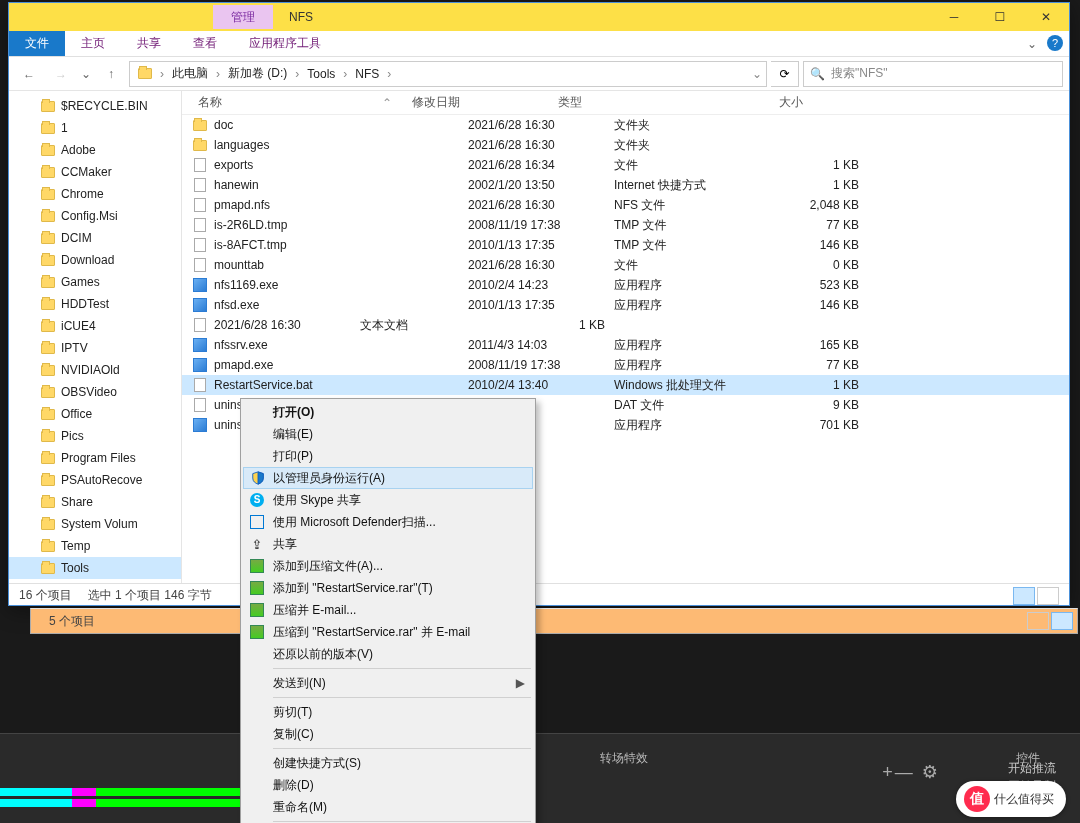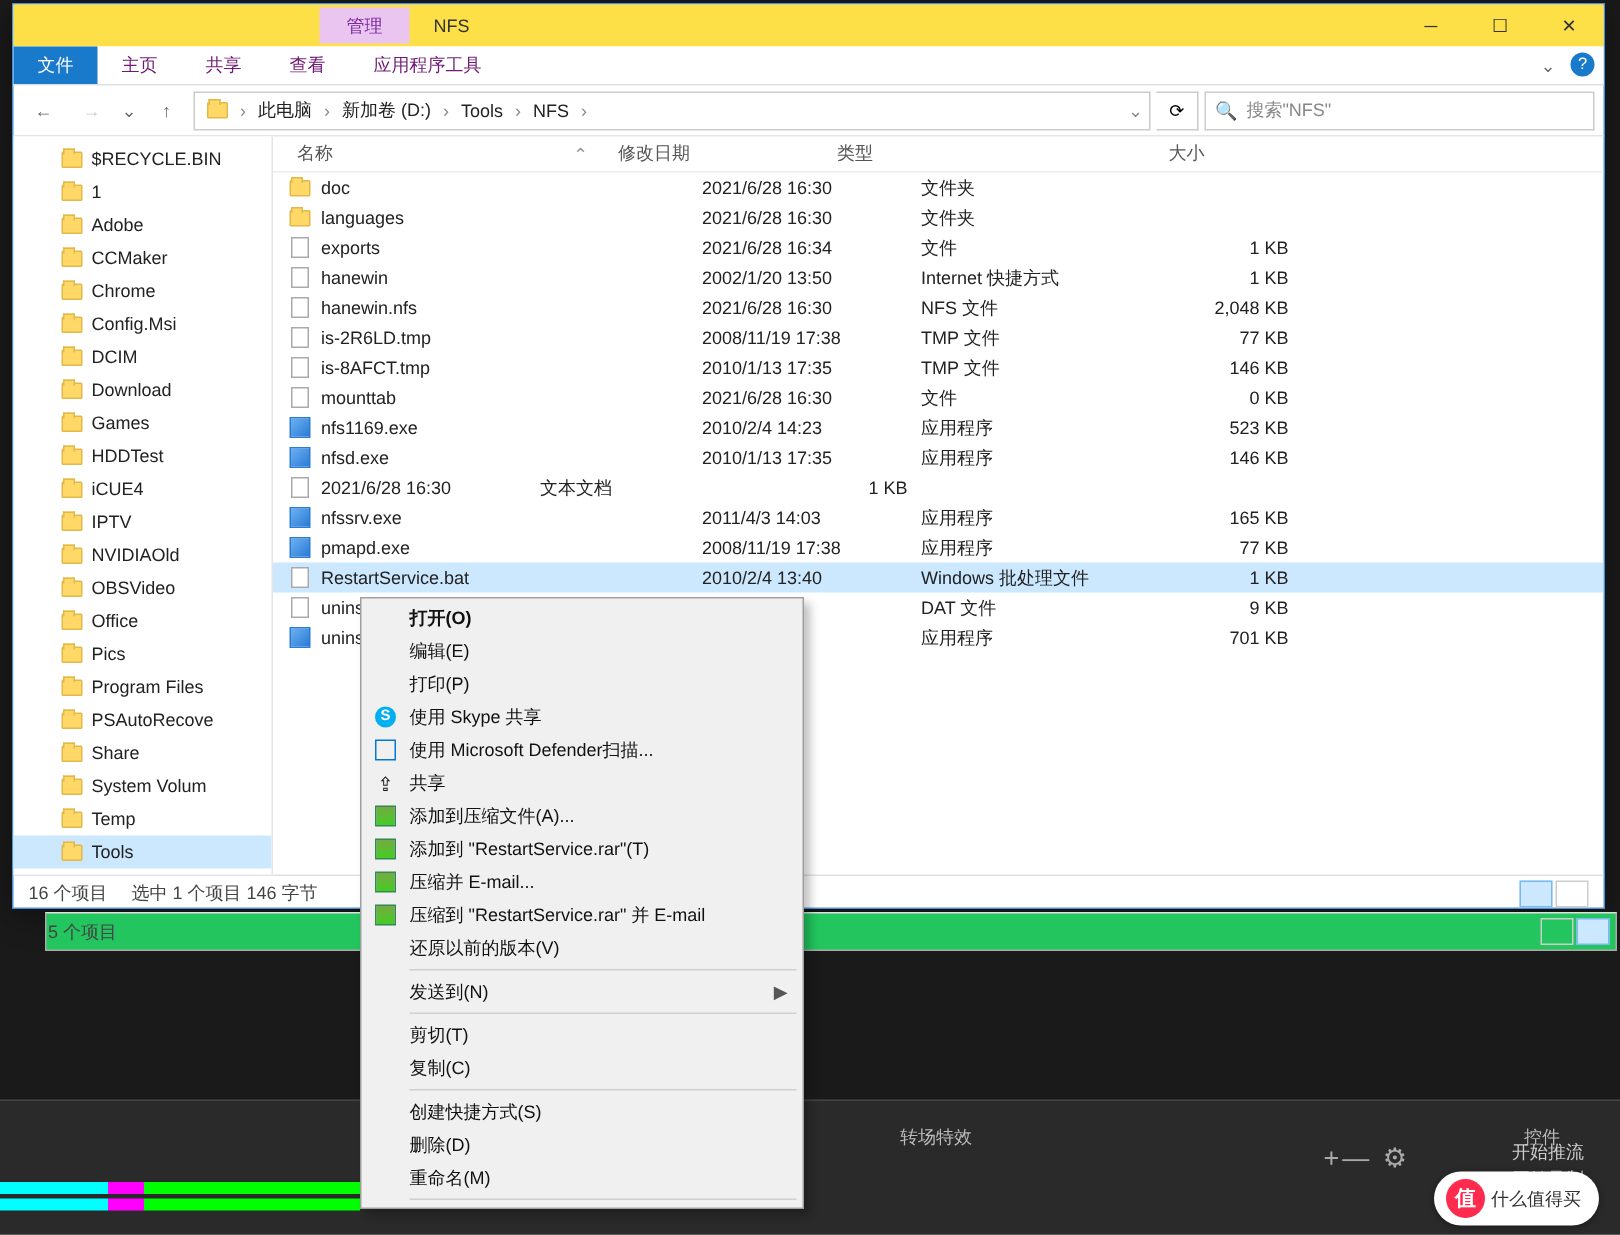--- a/index.html
+++ b/index.html
@@ -60,21 +60,21 @@
 .doc-ico { width:12px; height:14px; background:#fff; border:1px solid #aaa; }
 .exe-ico { width:14px; height:14px; background:linear-gradient(135deg,#6ab0f3,#2c7cd4); border:1px solid #2c7cd4; }
 .cell { color:#222; }
 
 .statusbar { height:24px; border-top:1px solid #e0e0e0; display:flex; align-items:center; padding:0 10px; gap:16px; color:#444; }
 .statusbar .views { margin-left:auto; display:flex; gap:2px; }
 .view-btn { width:22px; height:18px; border:1px solid #ccc; }
 .view-btn.active { background:#cce8ff; border-color:#7ab8f0; }
 
 
-.win2-status { position:absolute; left:30px; top:608px; width:1048px; height:26px; background:#22c55e; border:1px solid #aaa; border-top:1px solid #e0e0e0; display:flex; align-items:center; padding-left:1px; color:#444; }
+.win2-status { position:absolute; left:30px; top:608px; width:1048px; height:26px; background:#fdba74; border:1px solid #aaa; border-top:1px solid #e0e0e0; display:flex; align-items:center; padding-left:18px; color:#444; }
 .win2-status .views { margin-left:auto; display:flex; gap:2px; padding-right:4px; }
 
 
 .ctx { position:absolute; left:240px; top:398px; width:296px; background:#f0f0f0; border:1px solid #a0a0a0; box-shadow:4px 4px 6px rgba(0,0,0,.25); padding:2px; }
 .ctx-item { height:22px; display:flex; align-items:center; padding-left:30px; position:relative; color:#111; }
 .ctx-item.bold { font-weight:bold; }
 .ctx-item.hover { background:#d8eaf9; border:1px solid #a8d2f0; height:22px; padding-left:29px; }
 .ctx-sep { height:1px; background:#d0d0d0; margin:3px 2px 3px 30px; }
 .ctx-item .mi { position:absolute; left:6px; width:16px; height:16px; display:flex; align-items:center; justify-content:center; }
 .ctx-item .arrow { margin-left:auto; margin-right:8px; color:#555; }
@@ -295,21 +295,21 @@
             </span>
             <span class="cell" style="width:254px">hanewin</span>
             <span class="cell" style="width:146px">2002/1/20 13:50</span>
             <span class="cell" style="width:155px">Internet 快捷方式</span>
             <span class="cell" style="width:110px;text-align:right;padding-right:20px">1 KB</span>
           </div>
           <div class="row">
             <span class="ic">
               <span class="doc-ico"></span>
             </span>
-            <span class="cell" style="width:254px">hanewin.nfs</span>
+            <span class="cell" style="width:254px">pmapd.nfs</span>
             <span class="cell" style="width:146px">2021/6/28 16:30</span>
             <span class="cell" style="width:155px">NFS 文件</span>
             <span class="cell" style="width:110px;text-align:right;padding-right:20px">2,048 KB</span>
           </div>
           <div class="row">
             <span class="ic">
               <span class="doc-ico"></span>
             </span>
             <span class="cell" style="width:254px">is-2R6LD.tmp</span>
             <span class="cell" style="width:146px">2008/11/19 17:38</span>
@@ -430,20 +430,29 @@
 <div class="ctx" id="ctx">
     <div class="ctx-item bold">
       <span>打开(O)</span>
     </div>
     <div class="ctx-item">
       <span>编辑(E)</span>
     </div>
     <div class="ctx-item">
       <span>打印(P)</span>
     </div>
+    <div class="ctx-item hover">
+      <span class="mi">
+        <svg class="shield" viewBox="0 0 16 16">
+          <path fill="#ffd34e" d="M8 1l6 2v5c0 4-3 6-6 7C5 14 2 12 2 8V3z"></path>
+          <path fill="#1979ca" d="M8 1v14c3-1 6-3 6-7V3z"></path>
+        </svg>
+      </span>
+      <span>以管理员身份运行(A)</span>
+    </div>
     <div class="ctx-item">
       <span class="mi">
         <span class="skype-ico">S</span>
       </span>
       <span>使用 Skype 共享</span>
     </div>
     <div class="ctx-item">
       <span class="mi">
         <span class="def-ico"></span>
       </span>

